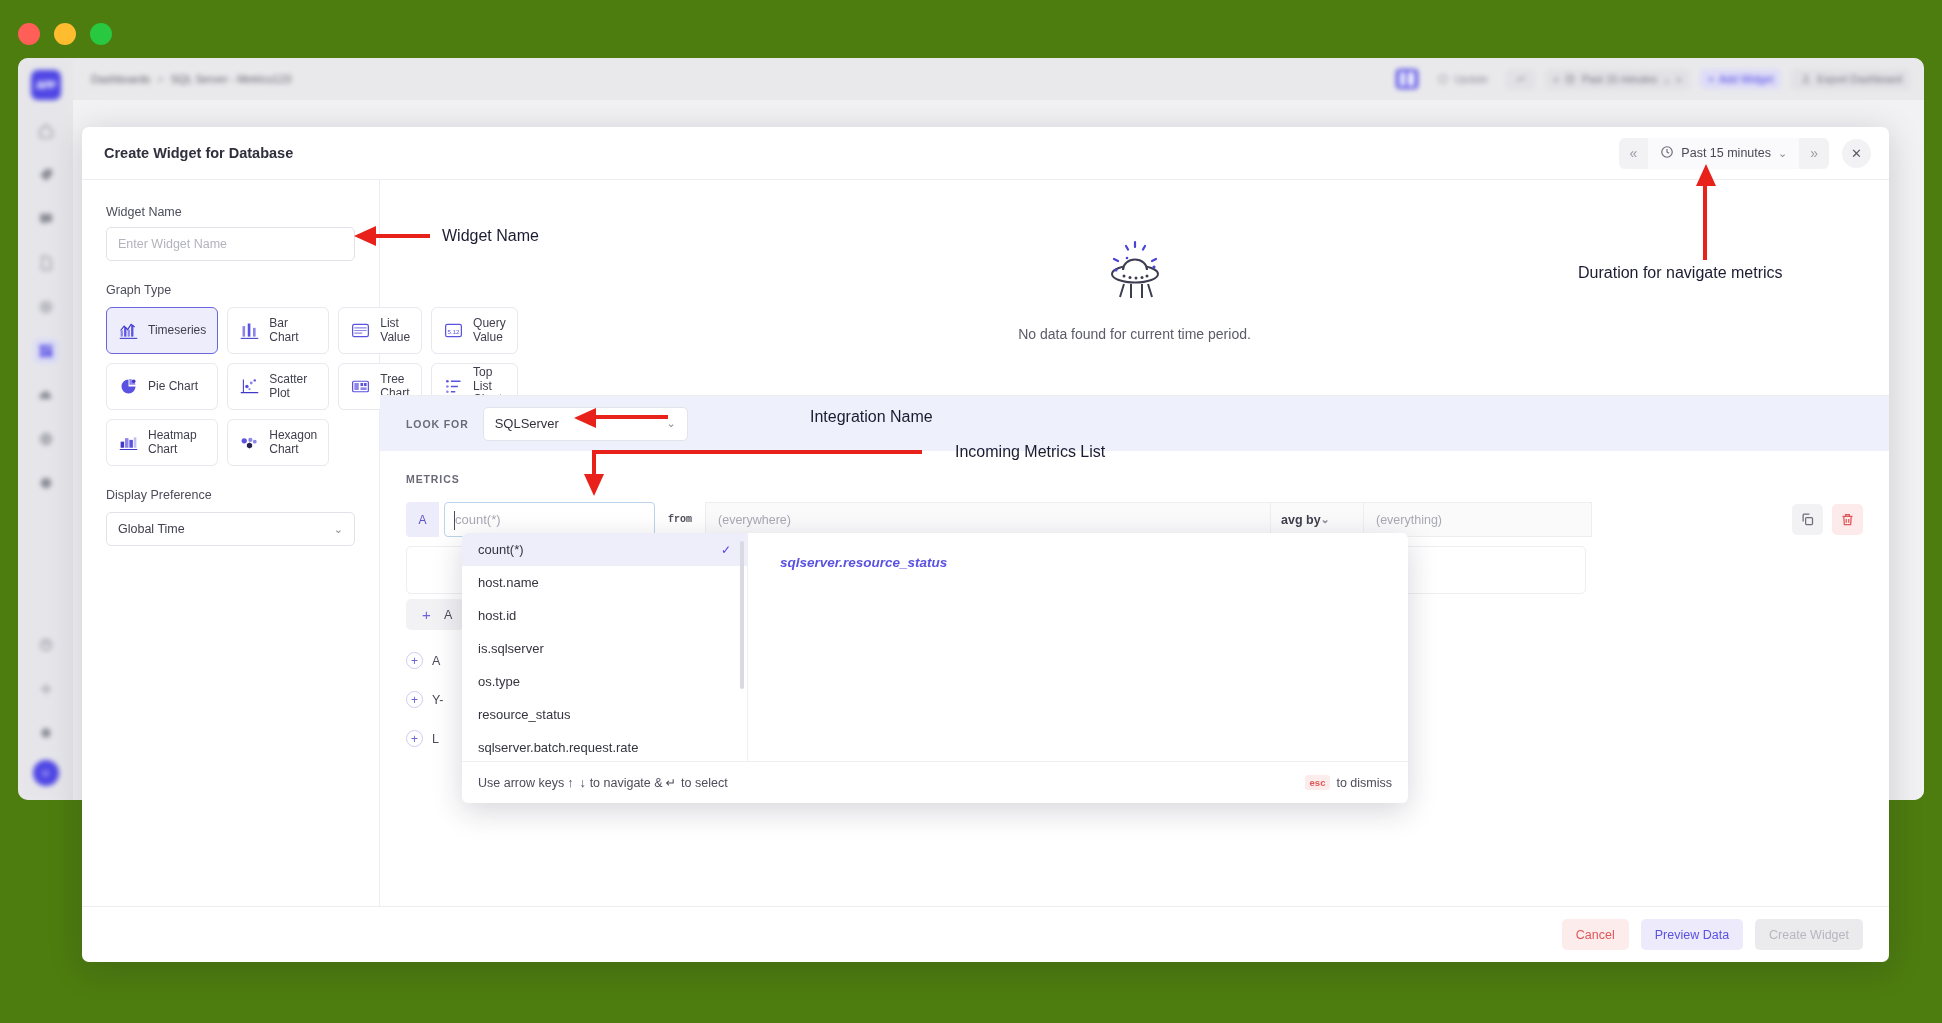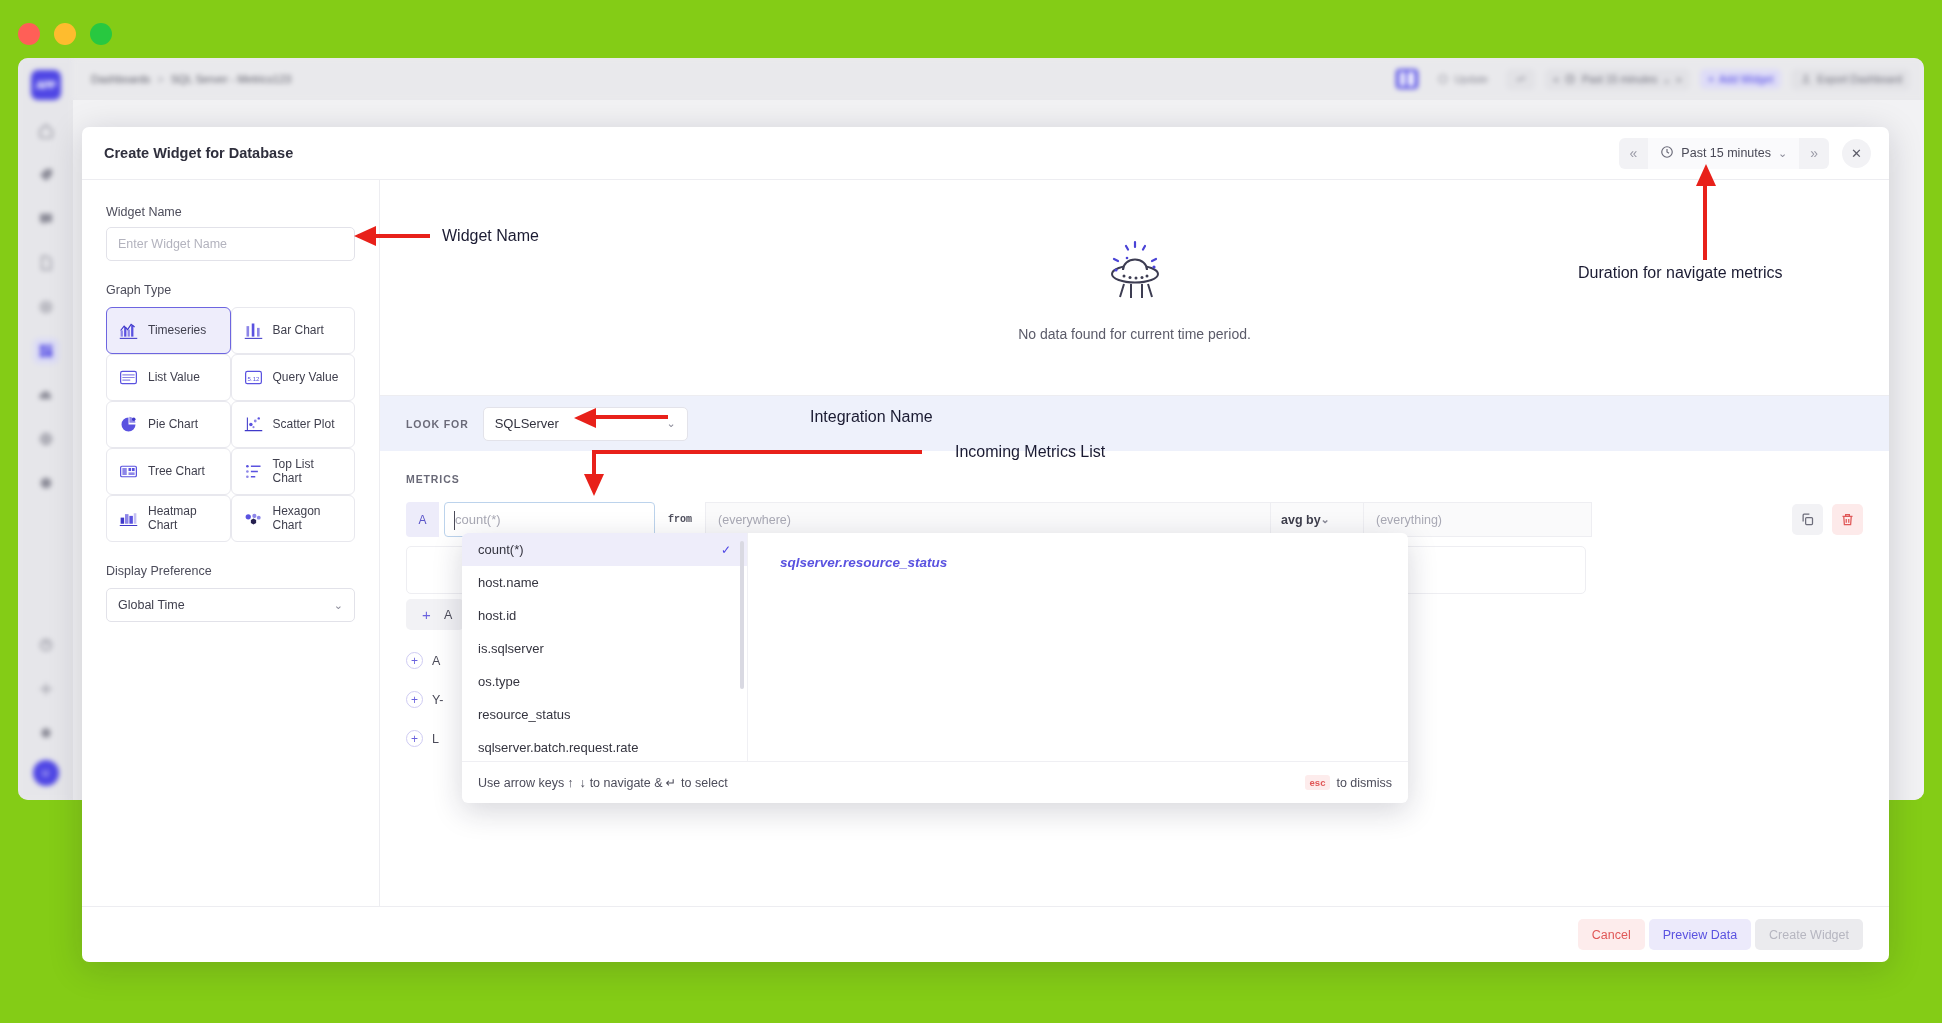--- a/index.html
+++ b/index.html
@@ -5,21 +5,21 @@
   * { box-sizing: border-box; margin: 0; padding: 0; }
   html, body {
     width: 1942px; height: 1023px;
     font-family: "Liberation Sans", sans-serif;
     background: #ffffff;
     overflow: hidden;
   }
   #screen {
     position: relative;
     width: 1942px; height: 1023px;
-    background: #84cc16;
+    background: #4d7c0f;
   }
 
   
   .traffic { position:absolute; top:23px; left:18px; display:flex; gap:14px; }
   .dot { width:22px; height:22px; border-radius:50%; }
   .dot.red{ background:#ff5f57; }
   .dot.yellow{ background:#febc2e; }
   .dot.green{ background:#28c840; }
 
   
@@ -113,21 +113,21 @@
     width:298px; flex:0 0 298px; border-right:1px solid #ededf1;
     padding:25px 24px 0 24px;
   }
   .fieldlabel { font-size:12.5px; color:#4d4d5b; margin-bottom:8px; }
   .textinput {
     width:100%; height:34px; border:1px solid #e2e2e9; border-radius:5px;
     display:flex; align-items:center; padding:0 11px;
     font-size:12.5px; color:#b3b3be;
   }
   .sectiontitle { font-size:12.5px; color:#4d4d5b; margin:22px 0 10px 0; }
-  .gtgrid { display:grid; grid-template-columns:1fr 1fr; }
+  .gtgrid { display:grid; grid-template-columns:1fr 1fr 1fr 1fr; gap:9px; }
   .gtcell {
     height:47px; border:1px solid #e8e8ee; border-radius:6px;
     display:flex; align-items:center; gap:9px; padding:0 11px;
     font-size:12px; color:#3f3f4d; background:#fff;
   }
   .gtcell.sel { border:1.5px solid #6d65e0; background:#eeedfb; }
   .gticon { width:21px; height:21px; flex:0 0 21px; display:flex; align-items:center; justify-content:center; }
   .gticon svg { width:21px; height:21px; }
   .gtlabel { line-height:1.15; }
   .selectbox {
@@ -239,21 +239,21 @@
   .key { display:inline-block; padding:0 3px; color:#4c4c5a; }
   .escbadge {
     background:#fdecec; color:#e05757; font-size:9.5px; font-weight:700;
     border-radius:3px; padding:2px 5px; margin-right:6px;
   }
   .footspacer{ flex:1 1 auto; }
 
   
   #modal-foot {
     height:56px; flex:0 0 56px; border-top:1px solid #ededf1;
-    display:flex; align-items:center; justify-content:flex-end; gap:4px;
+    display:flex; align-items:center; justify-content:flex-end; gap:12px;
     padding:0 26px;
   }
   .fbtn { height:31px; padding:0 14px; border-radius:5px; font-size:12.5px;
           display:flex; align-items:center; }
   .fbtn.cancel { background:#fdecec; color:#e05757; }
   .fbtn.preview { background:#eceafb; color:#5a52e0; }
   .fbtn.create { background:#ebebee; color:#b6b6c0; }
 
   
   .anno { position:absolute; z-index:60; }

